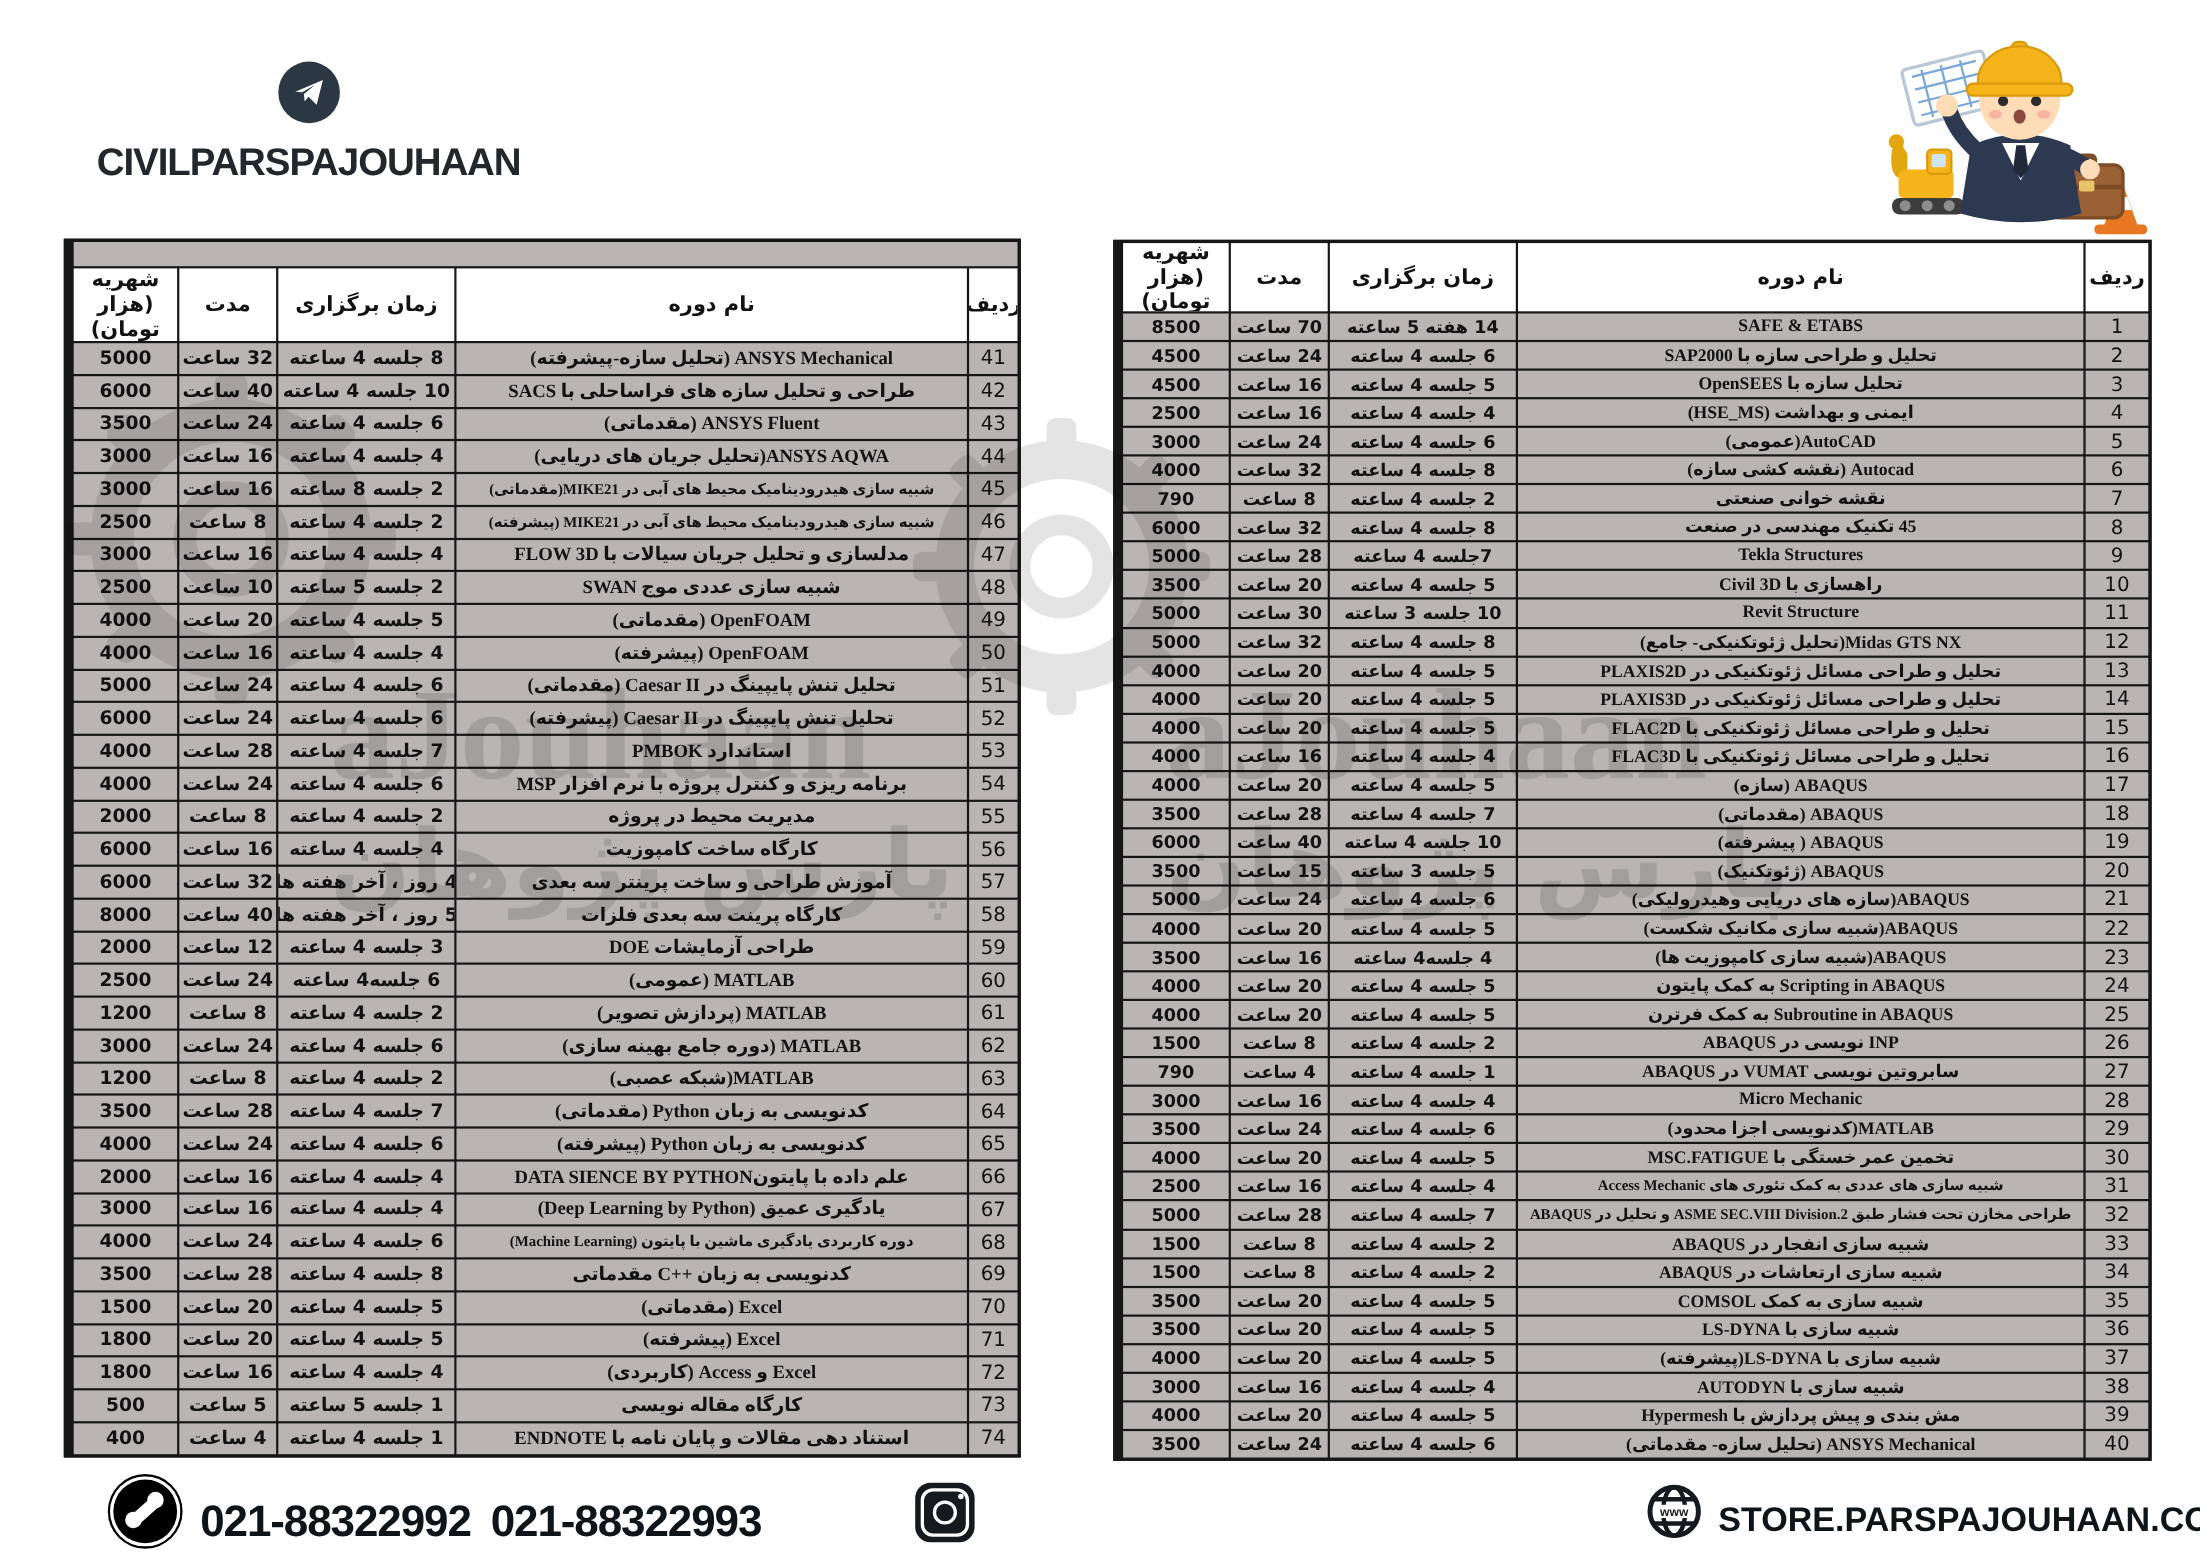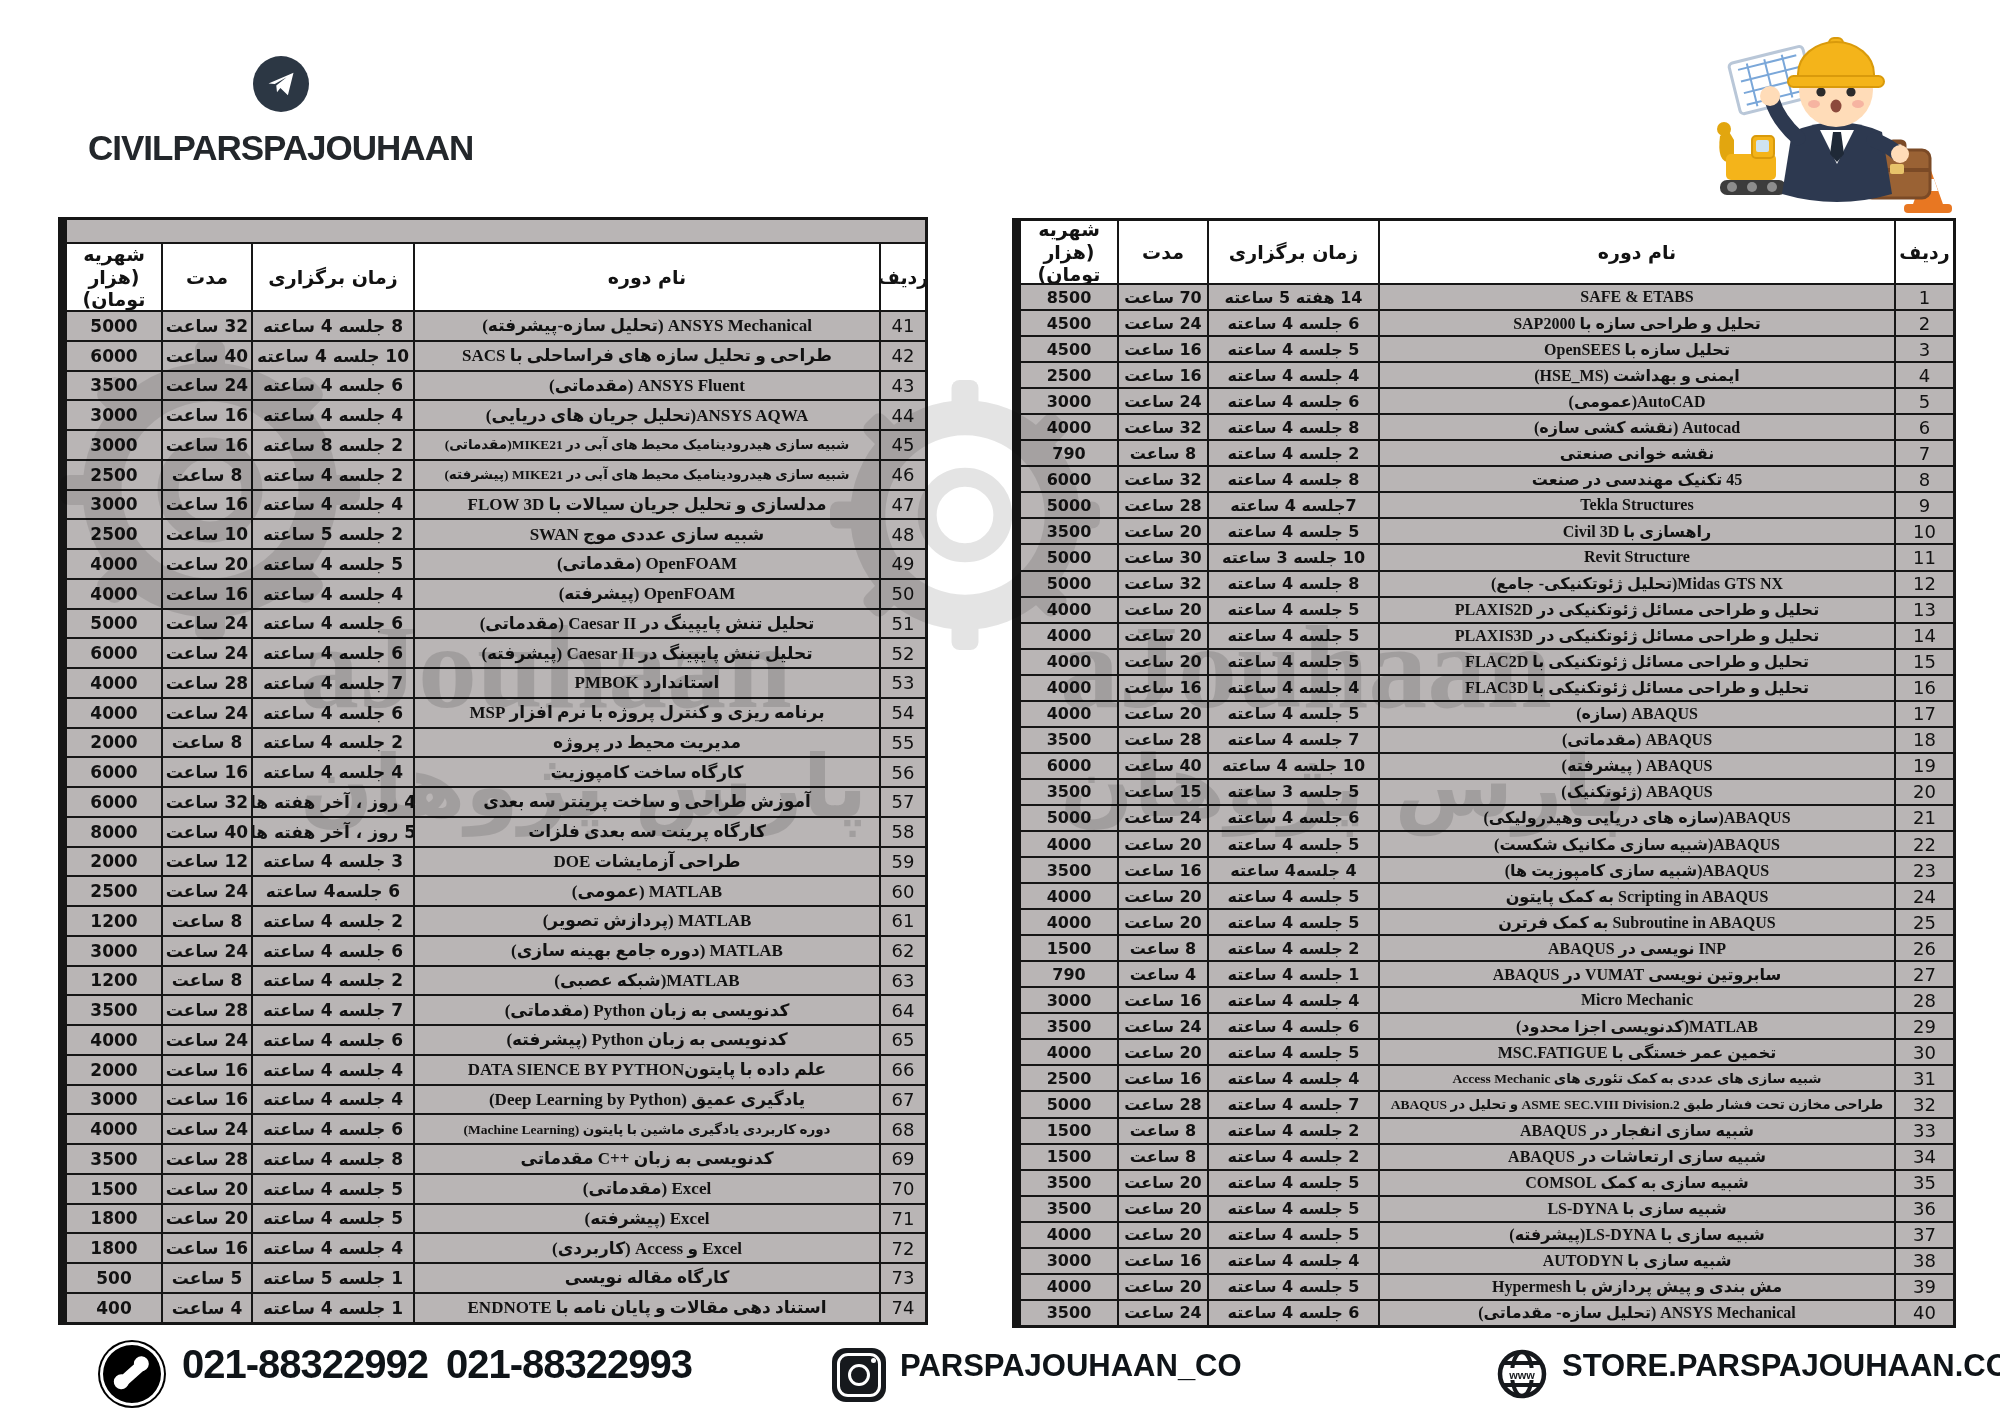--- a/index.html
+++ b/index.html
@@ -42,21 +42,21 @@
   .hfee{font-size:15px;}
   .c-no{font-size:18px;font-weight:400;}
   .c-name{font-family:"Liberation Serif","DejaVu Sans",serif;font-weight:700;font-size:16px;}
   .t-left .c-name{font-size:17px;}
   .c-name.small{font-size:13.5px;}
   .c-sched,.c-dur,.c-fee{font-weight:700;font-size:16px;}
   .t-left .c-sched,.t-left .c-dur,.t-left .c-fee{font-size:17px;}
 
   
   .footer{position:absolute;left:0;top:1342px;width:2000px;height:72px;z-index:6;}
-  .f-item{position:absolute;display:flex;align-items:flex-start;gap:14px;
+  .f-item{position:absolute;display:flex;align-items:flex-end;gap:14px;
           font-family:"Liberation Sans",sans-serif;font-weight:bold;color:#0f1418;}
   .f-phone{left:100px;top:0;font-size:40px;letter-spacing:-1px;gap:18px;}
   .f-insta{left:832px;top:6px;font-size:31px;}
   .f-web{left:1496px;top:6px;font-size:31px;}
   .phone-badge{width:64px;height:64px;border-radius:50%;background:#000;
                box-shadow:inset 0 0 0 3px #fff,0 0 0 2px #000;position:relative;flex:0 0 auto;}
   .handset{position:absolute;left:15px;top:26px;width:34px;height:11px;background:#fff;
            border-radius:6px;transform:rotate(-42deg);}
   .handset::before,.handset::after{content:"";position:absolute;width:15px;height:15px;
            border-radius:50%;background:#fff;top:-3px;}
@@ -280,21 +280,20 @@
       <div class="phone-badge">
           <div class="handset"></div>
         </div>
       <span>021-88322992</span>
       <span>021-88322993</span>
     </div>
     <div class="f-item f-insta">
       <div class="insta-badge">
           <div class="insta-dot"></div>
         </div>
-      <span>PARSPAJOUHAAN_CO</span>
     </div>
     <div class="f-item f-web">
       <svg width="52" height="52" viewBox="0 0 52 52">
         <circle cx="26" cy="26" r="22" fill="none" stroke="#16191d" stroke-width="4.5"></circle>
         <ellipse cx="26" cy="26" rx="10" ry="22" fill="none" stroke="#16191d" stroke-width="4"></ellipse>
         <path d="M6 15 h40 M6 37 h40" stroke="#16191d" stroke-width="4" fill="none"></path>
         <rect x="8" y="20" width="36" height="12" fill="#ffffff"></rect>
         <text x="26" y="30.5" text-anchor="middle" font-family="Liberation Sans, sans-serif" font-size="11" font-weight="bold" fill="#16191d">www</text>
       </svg>
       <span>STORE.PARSPAJOUHAAN.COM</span>

